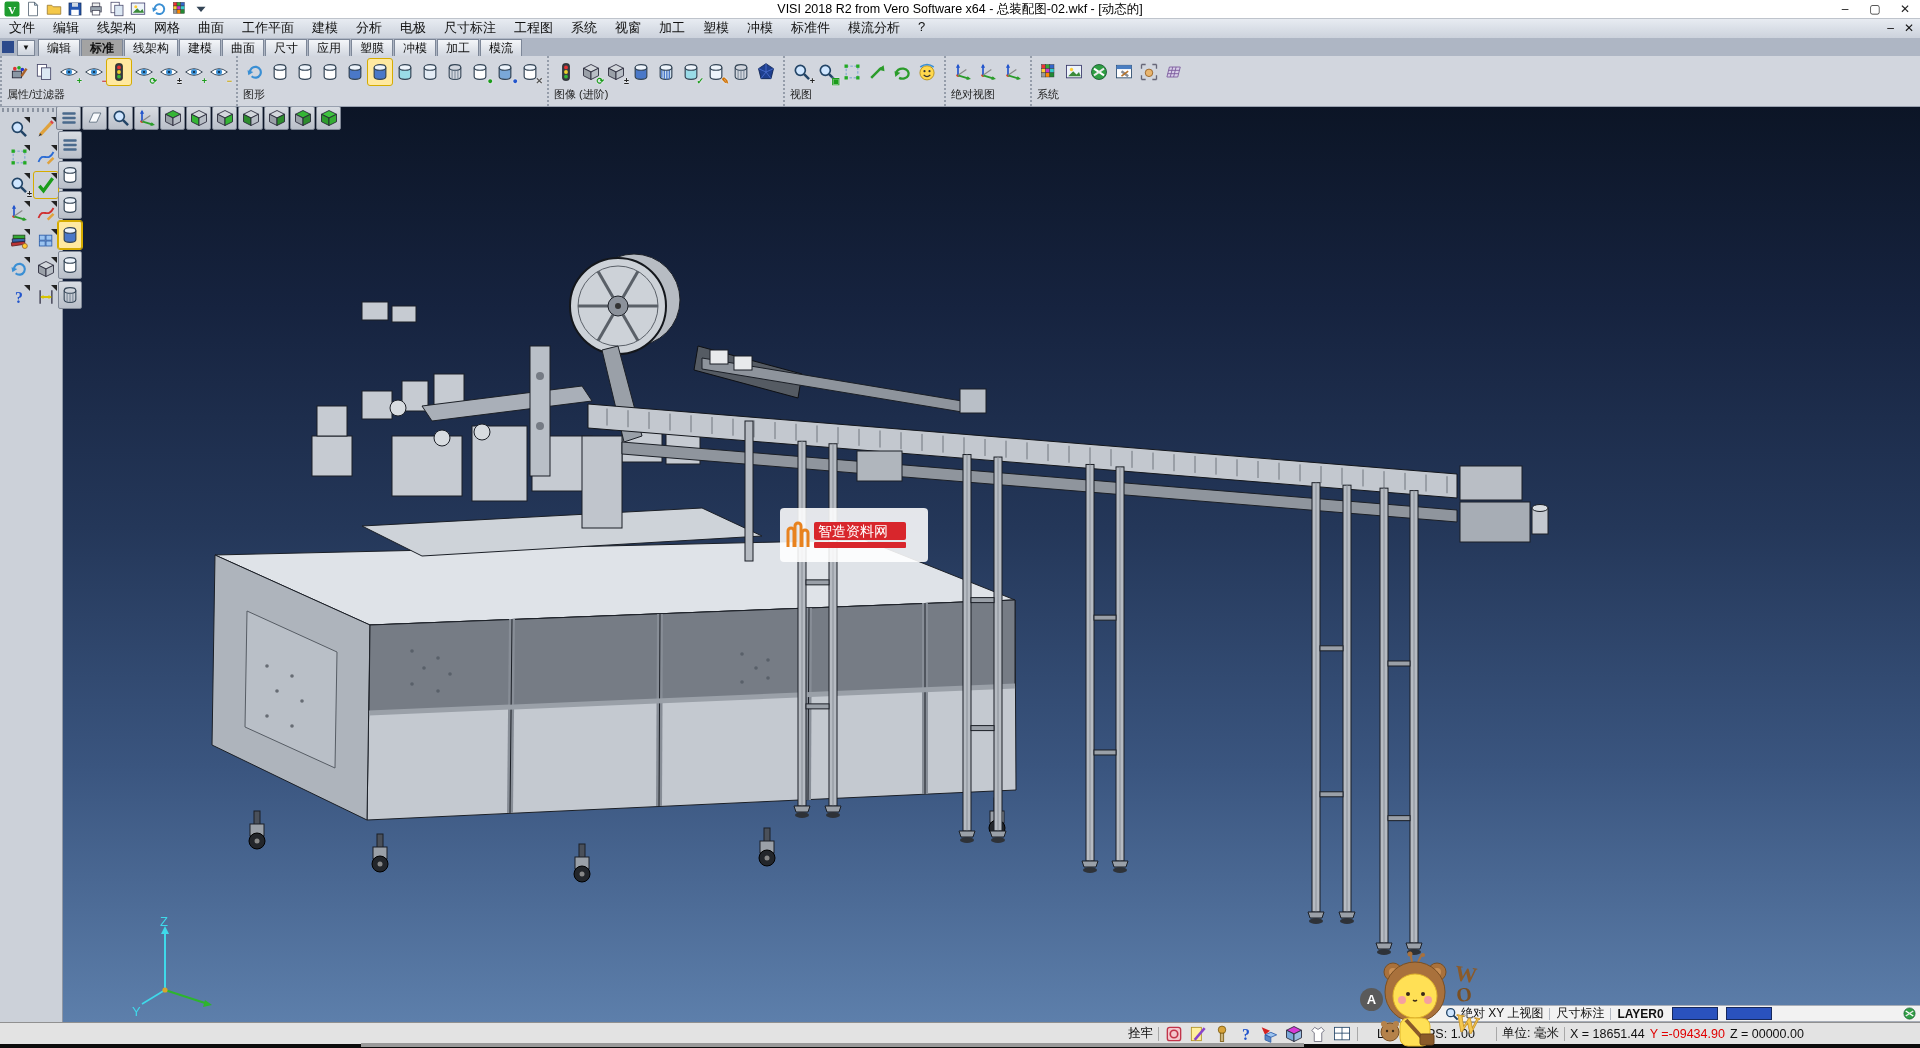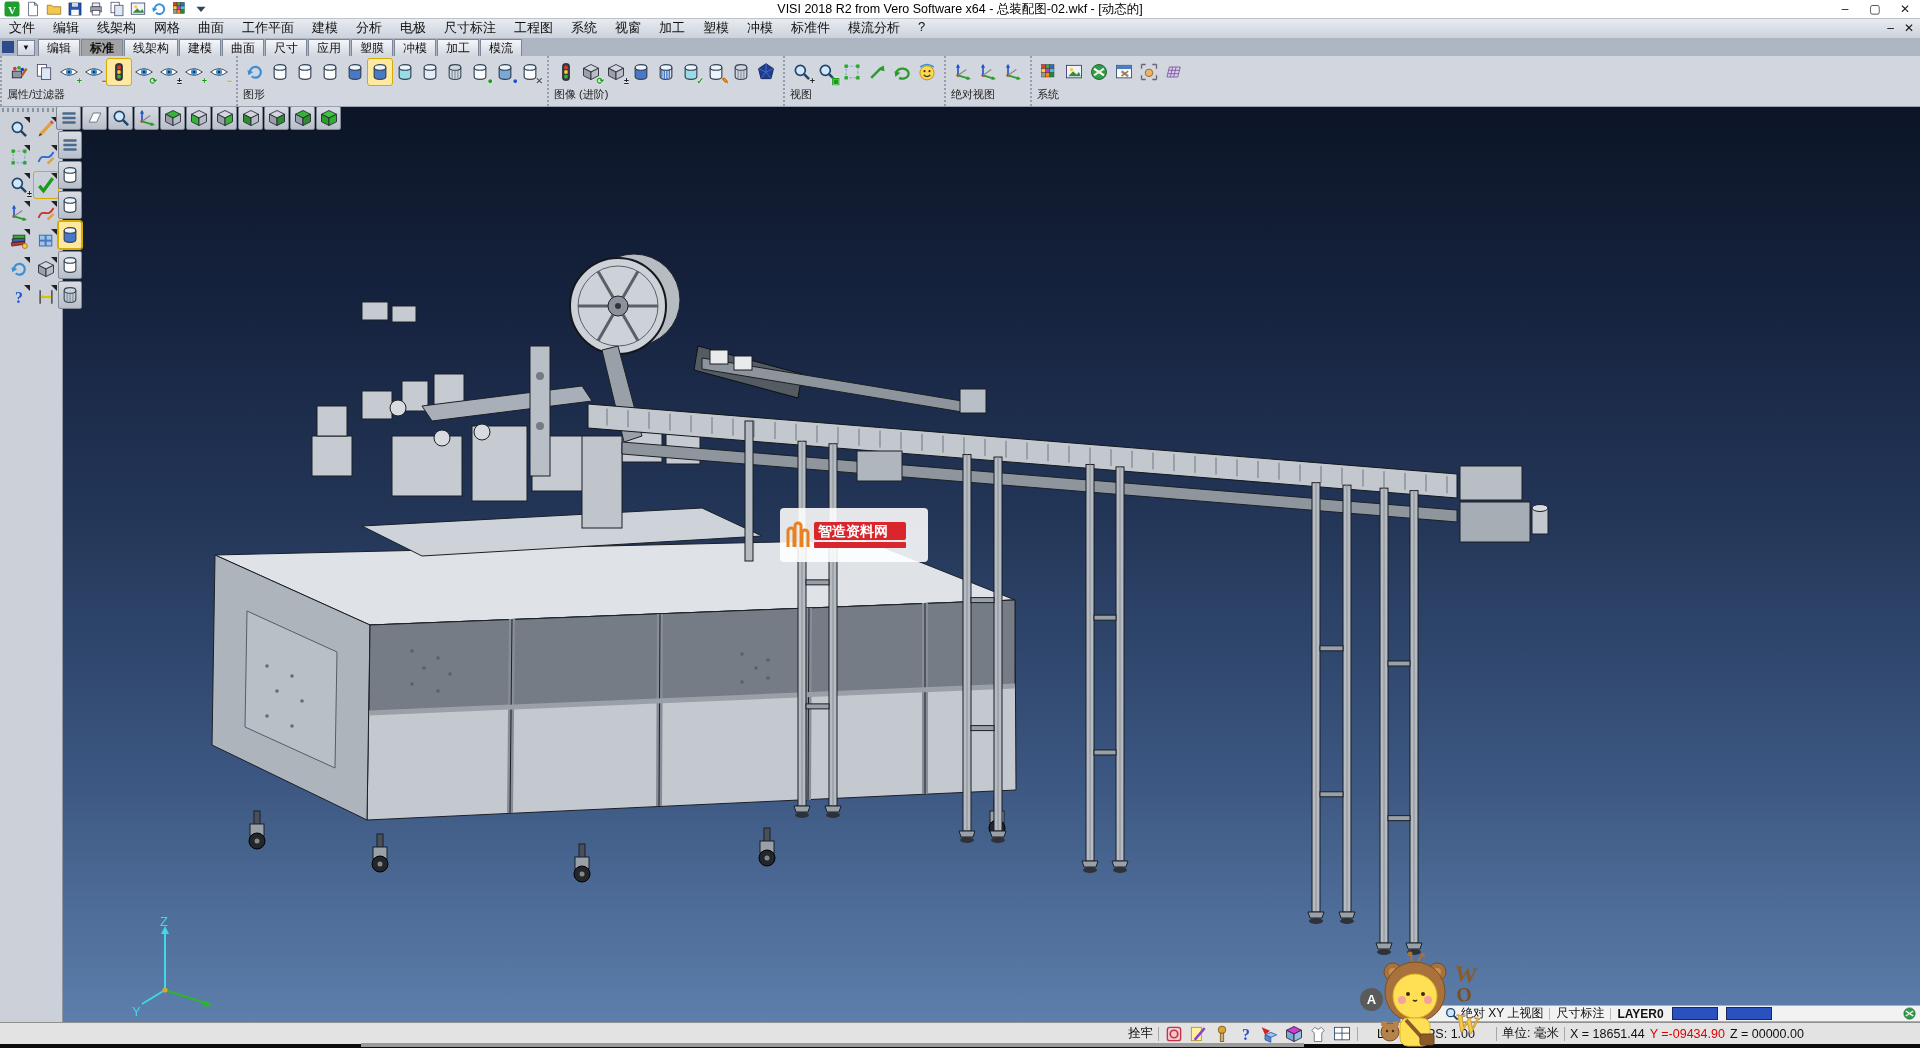--- a/index.html
+++ b/index.html
@@ -58,21 +58,21 @@
   .viewstrip{position:absolute;top:106px;left:56px;display:flex;gap:1px;z-index:22}
   .viewstrip .tile,.shadestrip .tile{width:23px;height:22px;background:linear-gradient(#d8dce2,#b9bfc9);
         border:1px solid #7e8694}
   .shadestrip{position:absolute;top:131px;left:58px;display:flex;flex-direction:column;gap:2px;z-index:22}
   .shadestrip .tile{width:22px;height:26px}
   .shadestrip .tile.sel{background:#ffe9a0;border-color:#d6ac00}
   
   .watermark{position:absolute;left:718px;top:402px;width:140px;height:50px;background:rgba(255,255,255,.88);
              border-radius:4px;display:flex;align-items:center;padding:2px 4px;gap:4px;z-index:5}
   .wm-text{display:flex;flex-direction:column;gap:2px}
-  .wm-title{background:#d8262c;color:#fff;font-weight:bold;font-size:14px;line-height:18px;
+  .wm-title{background:#d8262c;color:#fff;font-weight:normal;font-size:14px;line-height:18px;
             padding:0 4px;border-radius:2px;white-space:nowrap}
   .wm-sub{height:6px;background:#d8262c;border-radius:1px;width:92px}
   
   .triad{position:absolute;left:70px;top:806px;z-index:6}
   
   .upbar{position:absolute;left:1400px;top:1005px;width:520px;height:17px;background:#f2f2f2;
          border:1px solid #a7adb8;border-right:none;display:flex;align-items:center;font-size:12px;z-index:40;box-sizing:border-box}
   .upbar .dots{width:5px;height:11px;margin:0 4px 0 3px;
          background:repeating-linear-gradient(#8b93a0 0 2px,transparent 2px 4px)}
   .upbar .sep{width:1px;height:12px;background:#b4b9c2;margin:0 6px}

